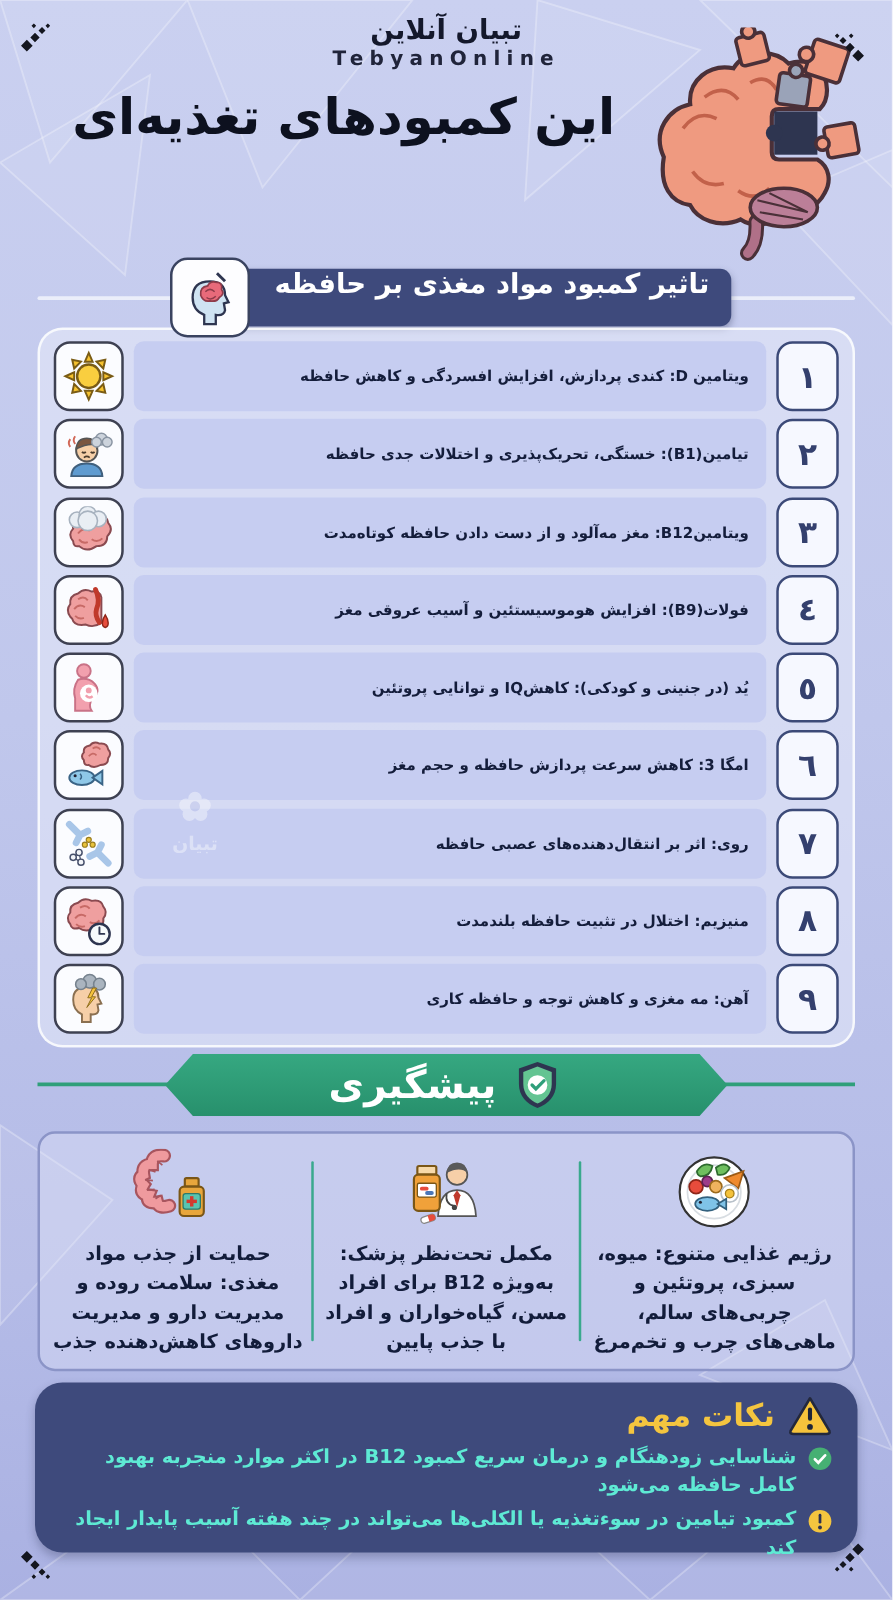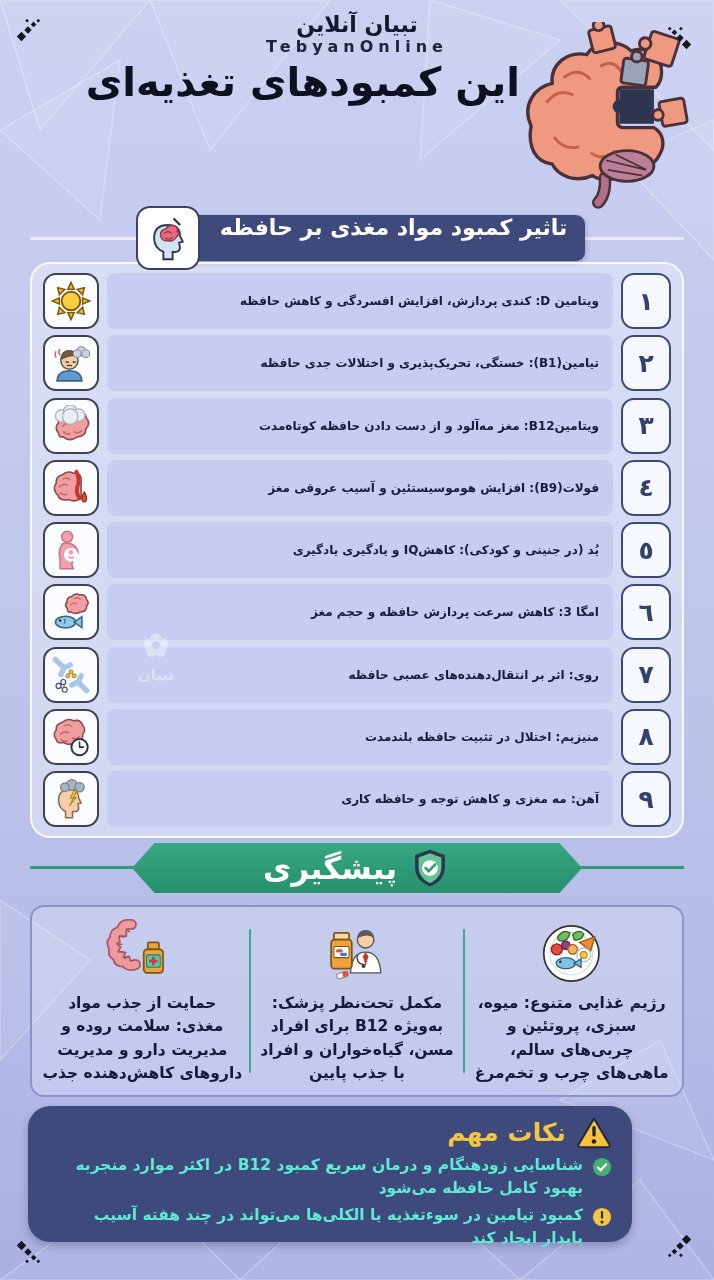--- a/index.html
+++ b/index.html
@@ -13,21 +13,21 @@
 
   
   .corner{position:absolute;z-index:2;}
 
   
   .logo{top:12px;left:0;width:714px;text-align:center;}
   .logo-fa{font-size:22px;font-weight:bold;color:#14182b;}
   .logo-en{font-size:16px;font-weight:bold;letter-spacing:5px;color:#20243a;direction:ltr;}
 
   
-  .title{top:52px;left:30px;width:490px;}
+  .title{top:64px;left:30px;width:490px;text-align:center;}
   .title div{font-size:40px;line-height:1.5;font-weight:bold;color:#0d111f;}
   .hero-brain{top:22px;left:506px;}
 
   
   .band-line{top:237px;left:30px;width:654px;height:3px;background:rgba(244,246,253,.8);border-radius:2px;}
   .band{top:215px;left:150px;width:435px;height:46px;background:#3e4a7c;border-radius:9px;
         display:flex;justify-content:center;box-shadow:0 3px 6px rgba(40,45,80,.35);}
   .band-title{color:#fff;font-size:22px;font-weight:bold;padding-left:52px;}
   .band-brain{position:absolute;left:6px;top:1px;}
   .head-box{top:206px;left:136px;width:64px;height:64px;background:#fdfdff;border:2.5px solid #3a4360;
@@ -57,21 +57,21 @@
   .prev-hex span{color:#fff;font-size:31px;font-weight:bold;}
 
   
   .prev-panel{top:905px;left:30px;width:654px;height:192px;border:2px solid #8b94c7;border-radius:14px;
               background:rgba(228,232,250,.35);display:flex;align-items:stretch;padding:8px 4px;}
   .prev-col{flex:1;display:flex;flex-direction:column;padding:4px 6px 2px;}
   .prev-divider{width:2px;background:#3aa98d;margin:14px 0;border-radius:2px;}
   .prev-text{font-size:15.5px;font-weight:bold;color:#121c3a;text-align:center;line-height:1.5;margin-top:4px;}
 
   
-  .notes-panel{top:1106px;left:28px;width:604px;height:136px;background:#3e4a7c;border-radius:22px;
+  .notes-panel{top:1106px;left:28px;width:658px;height:136px;background:#3e4a7c;border-radius:22px;
                padding:10px 20px;box-shadow:0 4px 8px rgba(40,45,80,.3);}
   .notes-title{display:flex;align-items:center;gap:10px;margin-bottom:5px;}
   .notes-title span{color:#f4c53f;font-size:25px;font-weight:bold;}
   .note-item{display:flex;align-items:flex-start;gap:9px;margin-bottom:3px;}
   .note-item span{color:#5eead4;font-size:15.5px;font-weight:bold;line-height:1.5;}
   .note-bullet{margin-top:3px;flex:0 0 auto;}
 </style>
 </head>
 <body>
 
@@ -241,21 +241,21 @@
           <path d="M12,26 q5,-6 11,-2 M16,16 q6,-4 10,1 M13,33 q4,4 9,2" stroke="#c76a66" stroke-width="2" fill="none"></path>
           <path d="M34,6 q5,11 1,20 q-2,7 3,14" stroke="#c0392b" stroke-width="5" fill="none" stroke-linecap="round"></path>
           <path d="M44,32 C48,38 48,44 44,45 C40,44 40,38 44,32 Z" fill="#e74c3c" stroke="#8e2619" stroke-width="1.5"></path>
         </svg>
       </div>
     </div>
 
     <div class="row">
       <div class="num-box">٥</div>
       <div class="bar">
-          <span>یُد (در جنینی و کودکی): کاهش‌IQ و یادگیری یادگیری</span>
+          <span>یُد (در جنینی و کودکی): کاهش‌IQ و توانایی پروتئین</span>
         </div>
       <div class="icon-box">
         <svg width="42" height="42" viewBox="0 0 54 54">
           <circle cx="22" cy="10" r="7" fill="#f2a0ae" stroke="#c97287" stroke-width="2"></circle>
           <path d="M16,19 Q10,28 13,38 L13,51 H30 Q26,45 31,38 Q40,31 33,23 Q26,16 16,19 Z" fill="#f2a0ae" stroke="#c97287" stroke-width="2"></path>
           <circle cx="27" cy="33" r="9" fill="#ffffff"></circle>
           <circle cx="27" cy="30" r="3" fill="#f2a0ae"></circle>
           <path d="M24,35 q3,4 7,1" stroke="#f2a0ae" stroke-width="2.5" fill="none"></path>
         </svg>
       </div>

